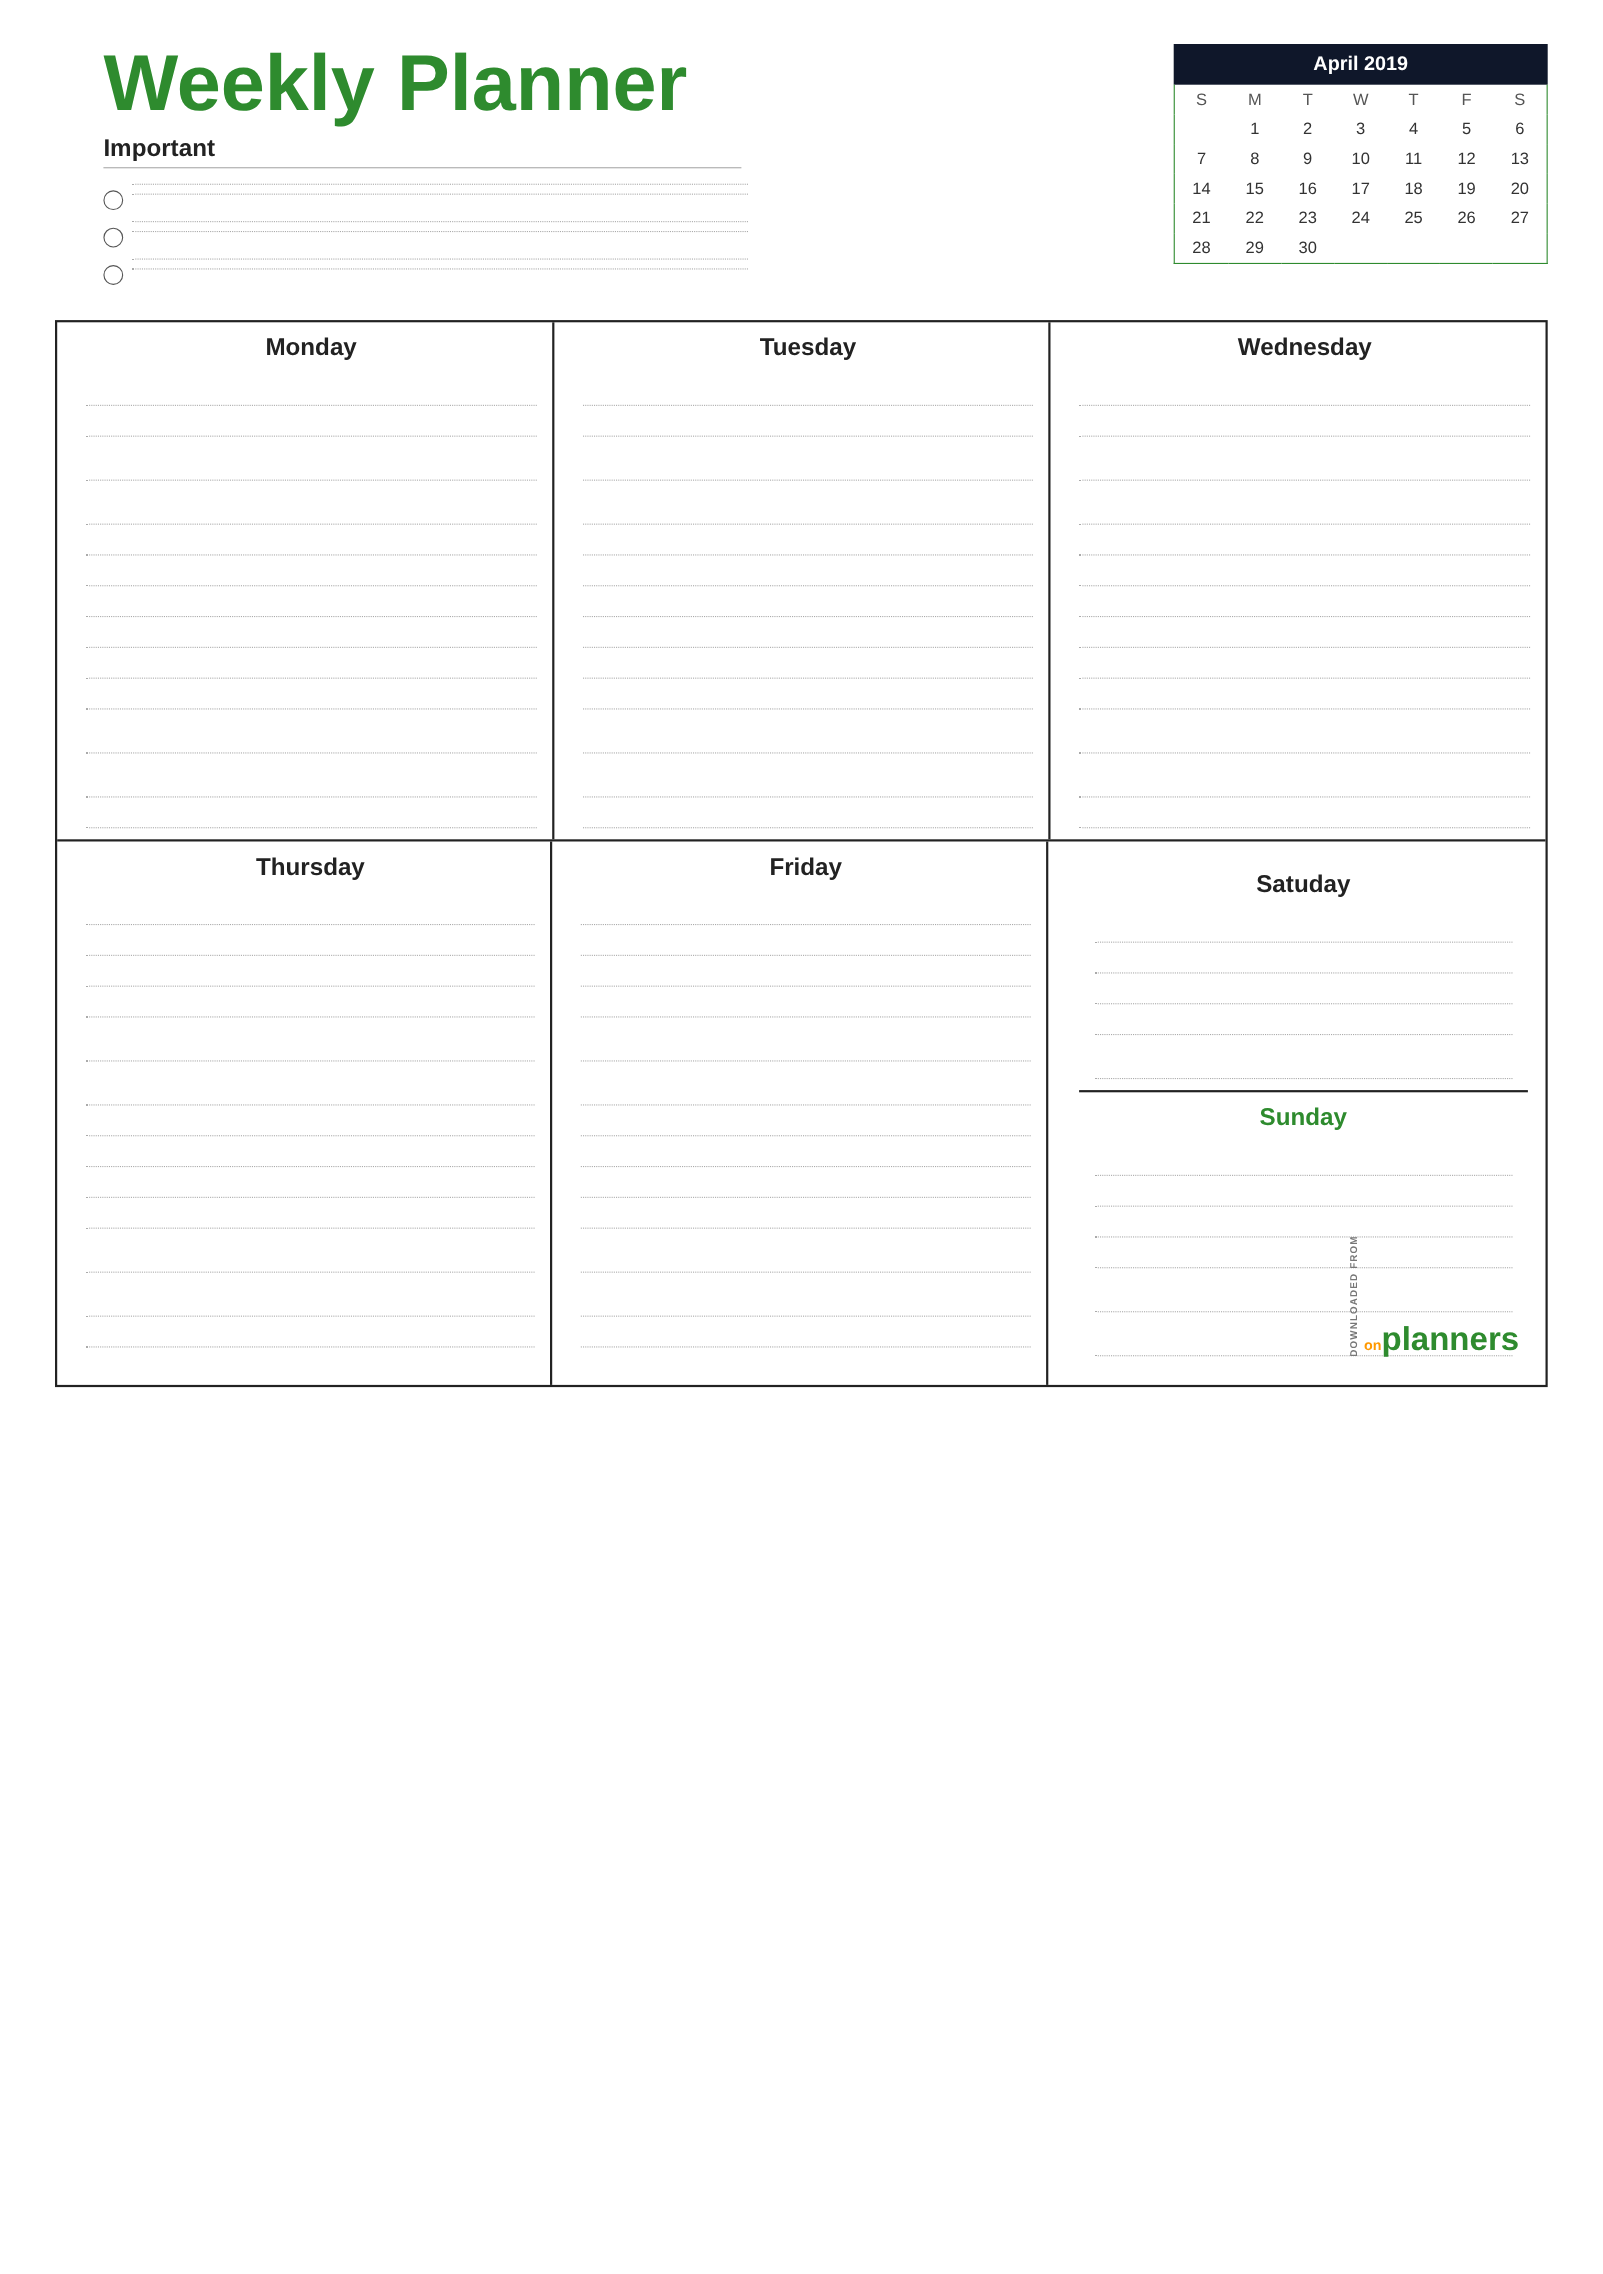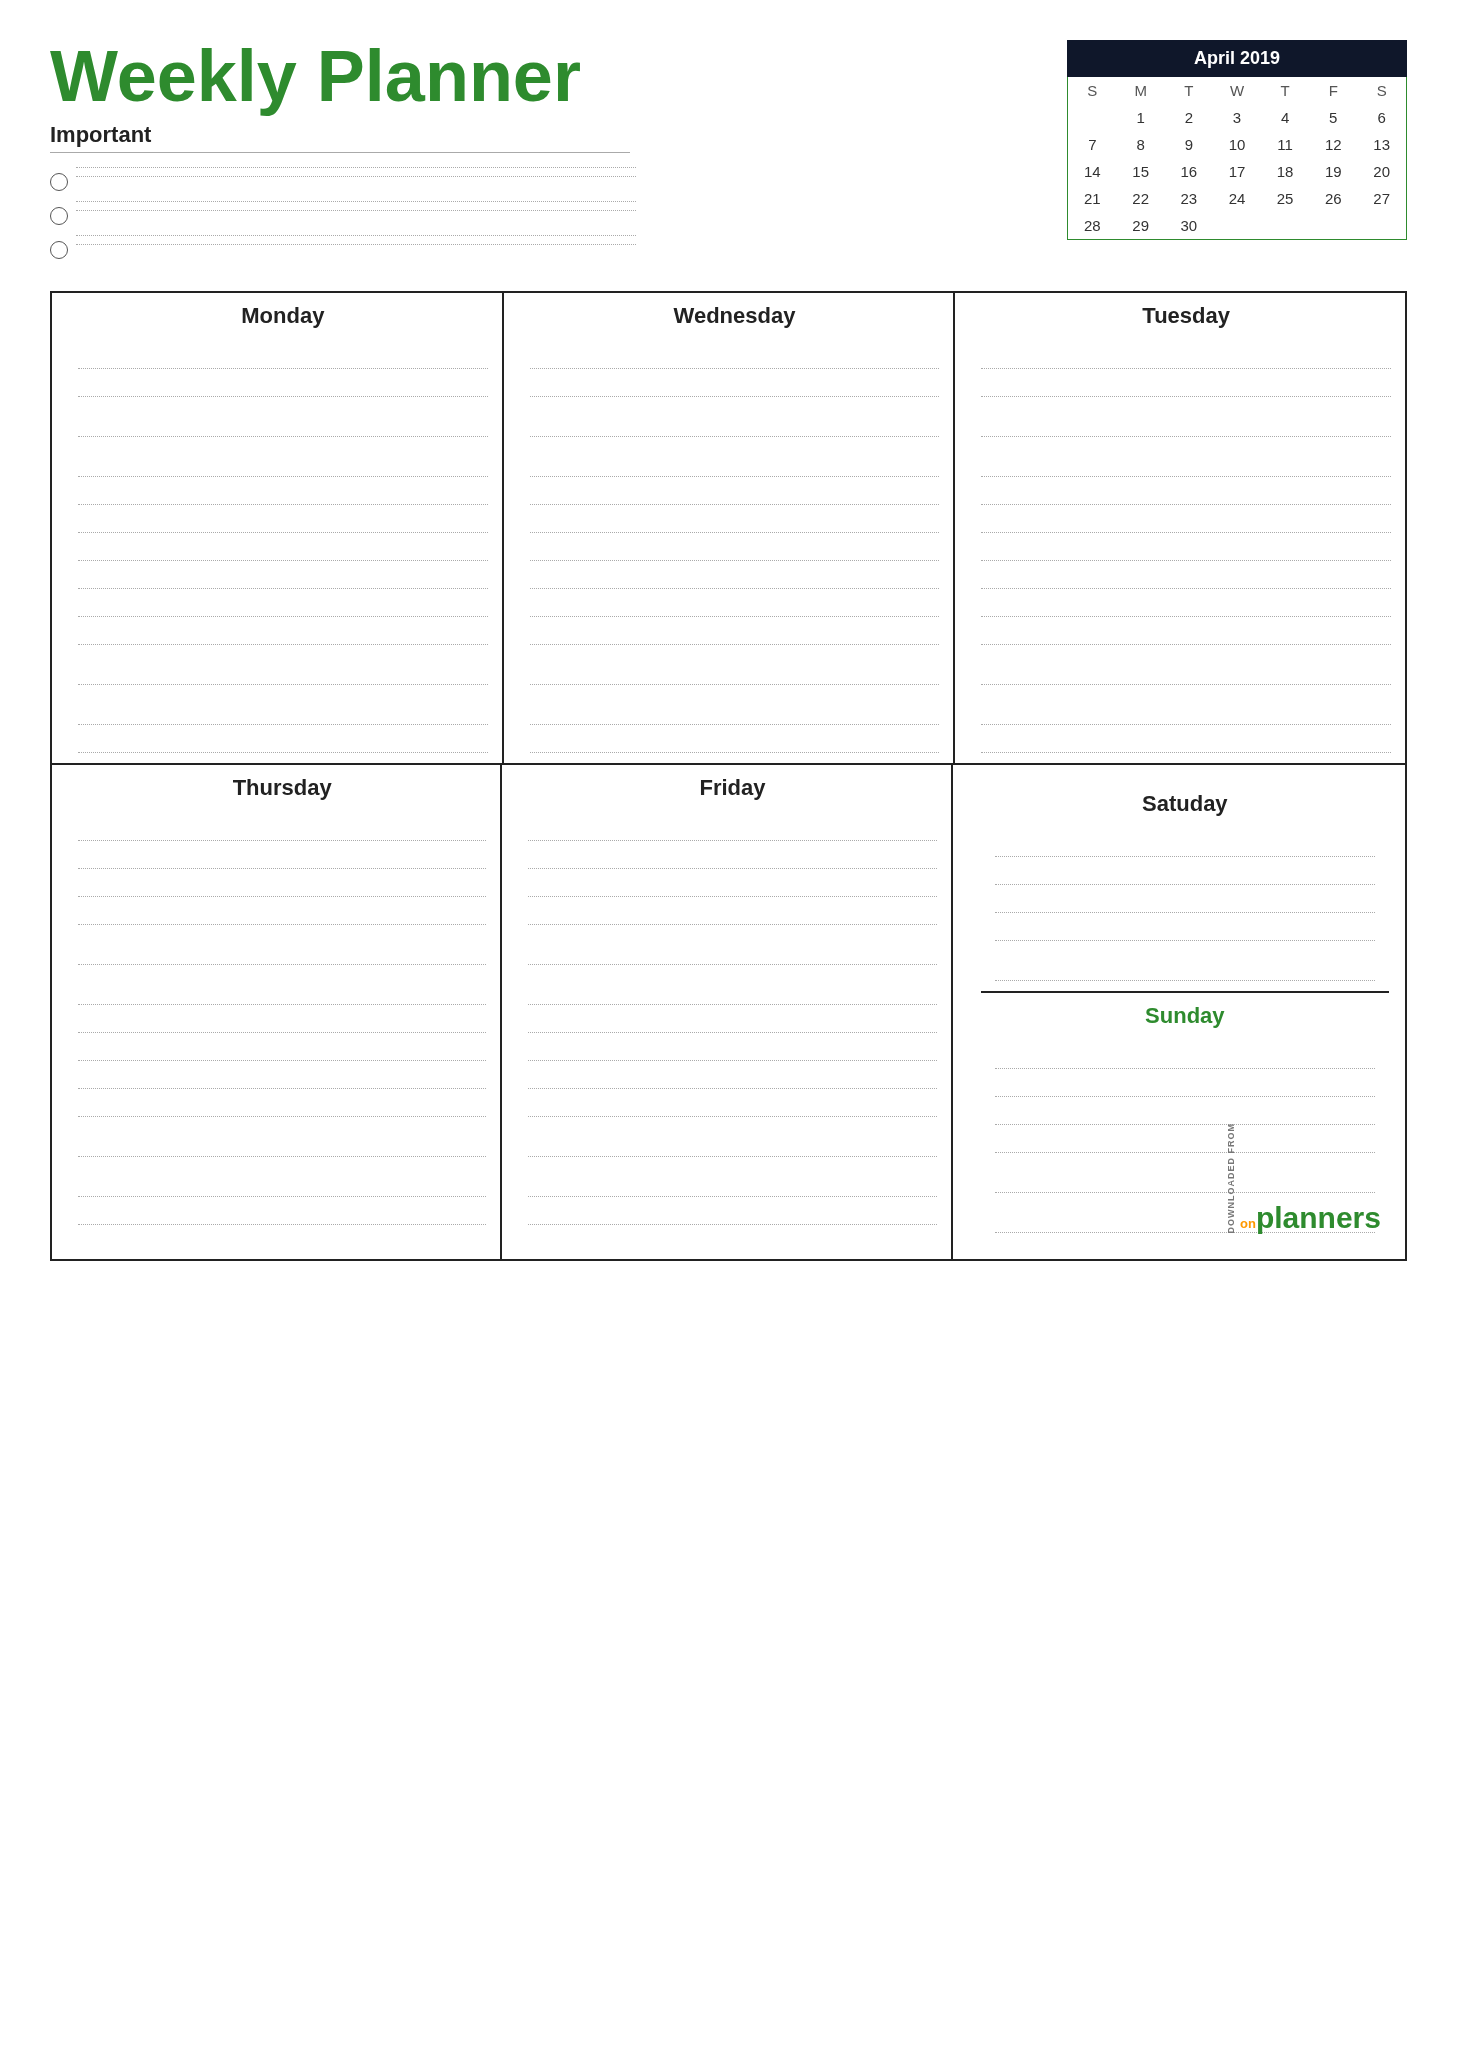--- a/index.html
+++ b/index.html
@@ -16,20 +16,21 @@
       padding: 40px 50px;
       color: #222;
     }
 
     
     .header-area {
       display: flex;
       justify-content: space-between;
       align-items: flex-start;
       margin-bottom: 20px;
+      margin-left: 44px;
     }
 
     .title-section {
       flex: 1;
     }
 
     .page-title {
       font-size: 72px;
       font-weight: 900;
       color: #2e8b2e;
@@ -310,40 +311,40 @@
         <div class="cell-line"></div>
         <div class="cell-line"></div>
         <div class="cell-line"></div>
         <div class="cell-line-tall"></div>
         <div class="cell-line-tall"></div>
         <div class="cell-line"></div>
       </div>
     </div>
 
     <div class="grid-cell">
+      <div class="cell-title">Tuesday</div>
+      <div class="cell-lines">
+        <div class="cell-line"></div>
+        <div class="cell-line"></div>
+        <div class="cell-line-tall"></div>
+        <div class="cell-line-tall"></div>
+        <div class="cell-line"></div>
+        <div class="cell-line"></div>
+        <div class="cell-line"></div>
+        <div class="cell-line"></div>
+        <div class="cell-line"></div>
+        <div class="cell-line"></div>
+        <div class="cell-line-tall"></div>
+        <div class="cell-line-tall"></div>
+        <div class="cell-line"></div>
+      </div>
+    </div>
+
+    <div class="grid-cell">
       <div class="cell-title">Wednesday</div>
-      <div class="cell-lines">
-        <div class="cell-line"></div>
-        <div class="cell-line"></div>
-        <div class="cell-line-tall"></div>
-        <div class="cell-line-tall"></div>
-        <div class="cell-line"></div>
-        <div class="cell-line"></div>
-        <div class="cell-line"></div>
-        <div class="cell-line"></div>
-        <div class="cell-line"></div>
-        <div class="cell-line"></div>
-        <div class="cell-line-tall"></div>
-        <div class="cell-line-tall"></div>
-        <div class="cell-line"></div>
-      </div>
-    </div>
-
-    <div class="grid-cell">
-      <div class="cell-title">Tuesday</div>
       <div class="cell-lines">
         <div class="cell-line"></div>
         <div class="cell-line"></div>
         <div class="cell-line-tall"></div>
         <div class="cell-line-tall"></div>
         <div class="cell-line"></div>
         <div class="cell-line"></div>
         <div class="cell-line"></div>
         <div class="cell-line"></div>
         <div class="cell-line"></div>

